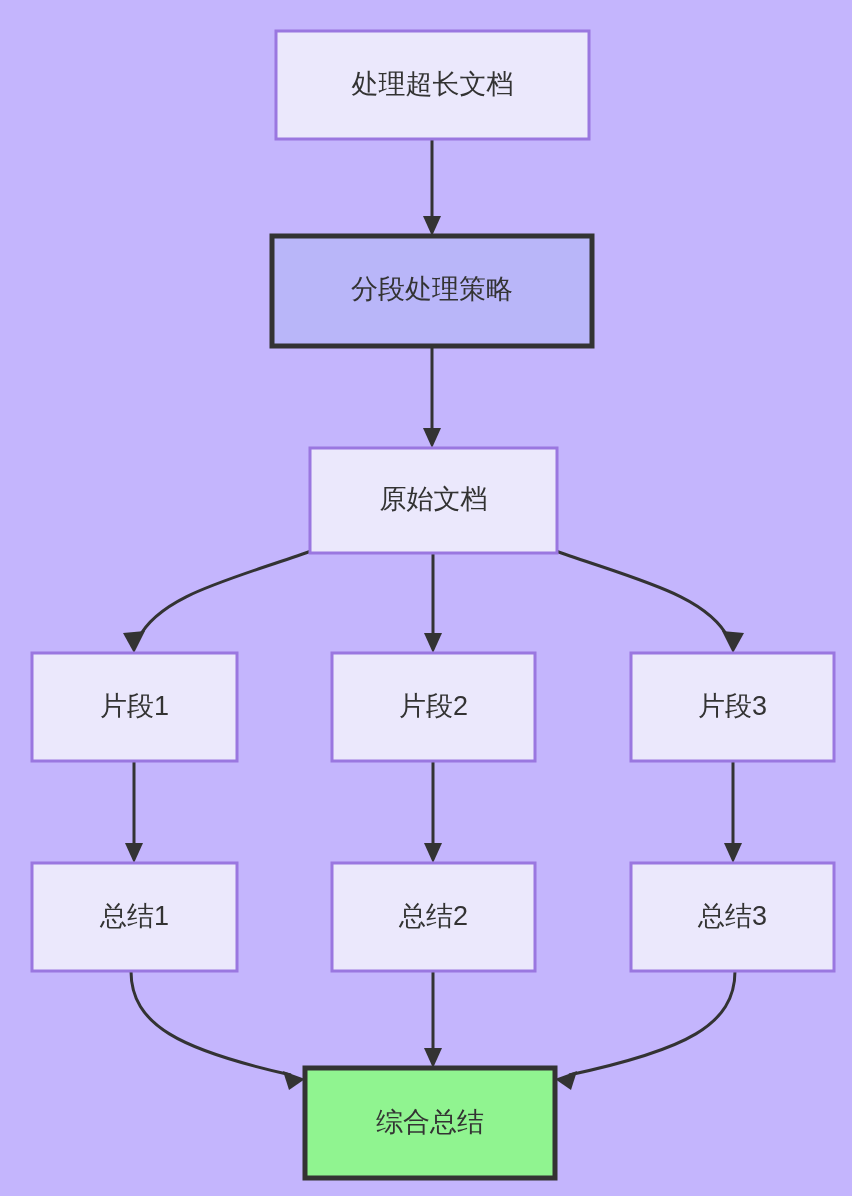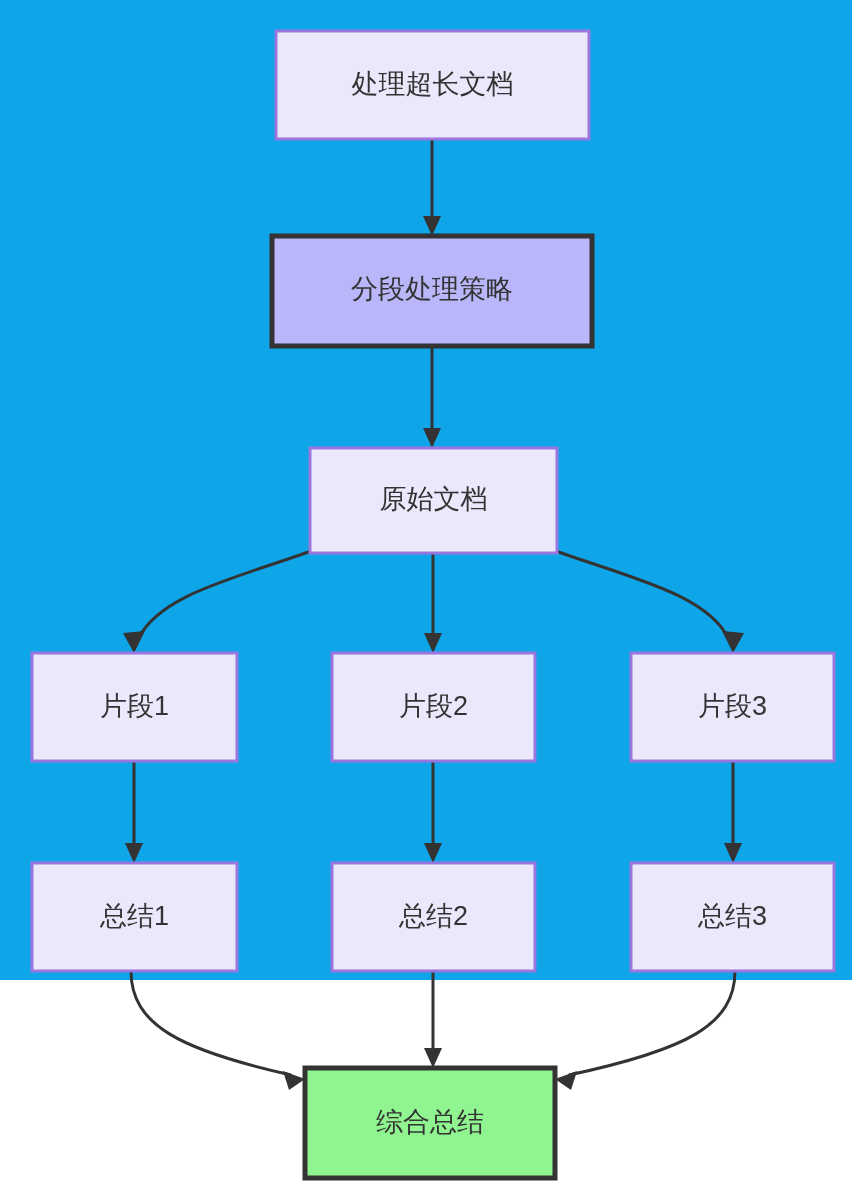--- a/index.html
+++ b/index.html
@@ -9,22 +9,22 @@
   }
   body {
     width: 852px;
     height: 1196px;
     font-family: "Liberation Sans", "DejaVu Sans", sans-serif;
     overflow: hidden;
   }
   #flowchart-root {
     position: relative;
     width: 852px;
-    height: 980px;
-    background: #0ea5e9;
+    height: 1196px;
+    background: #c4b5fd;
   }
   svg.flow-svg {
     display: block;
     width: 852px;
     height: 1196px;
   }
   .node-rect-light {
     fill: #ebe8fc;
     stroke: #9a77e0;
     stroke-width: 3;

